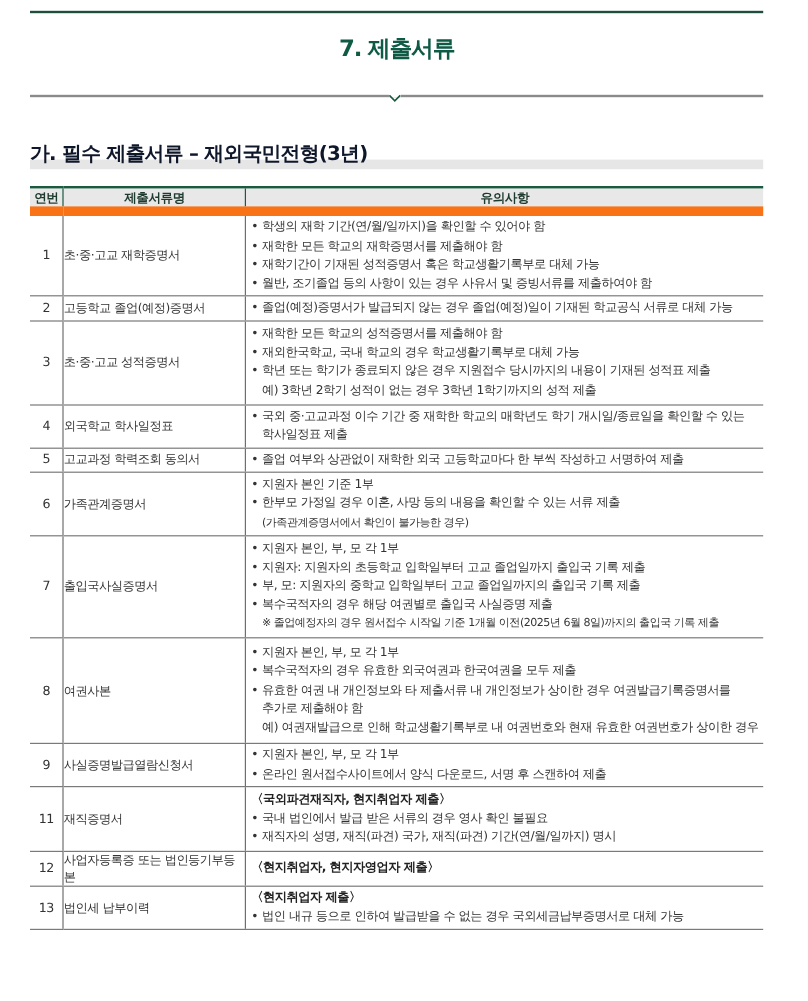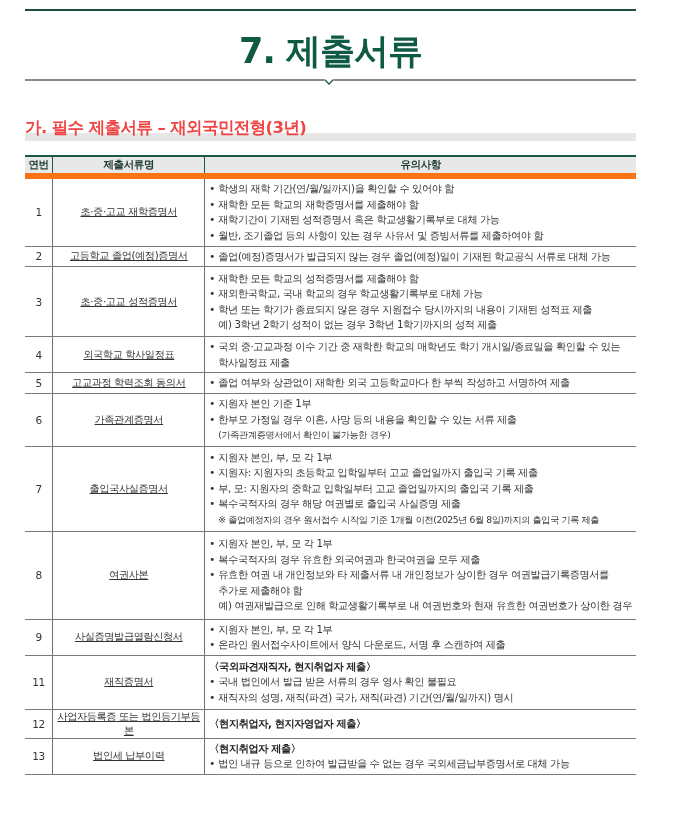--- a/index.html
+++ b/index.html
@@ -1,38 +1,38 @@
 <!DOCTYPE html>
 <html><head>
   <meta charset="utf-8">
   <style>
     * { box-sizing: border-box; margin: 0; padding: 0; }
     html, body { width: 673px; height: 834px; background: #ffffff; overflow: hidden; }
     body { font-family: "DejaVu Sans", "Liberation Sans", sans-serif; color: #222; position: relative; }
 
     .top-rule { position: absolute; left: 25px; top: 9px; width: 611px; height: 2px; background: #1f4f3c; }
     .page-title { position: absolute; left: 0; top: 28px; width: 661px; text-align: center;
-      font-size: 35px; font-weight: bold; color: #0f5a45; letter-spacing: -1px; }
+      font-size: 19px; font-weight: bold; color: #0f5a45; letter-spacing: -1px; }
     .title-rule { position: absolute; left: 25px; top: 79px; width: 611px; height: 2px; background: #8a8a8a; }
     .chevron { position: absolute; left: 324px; top: 78px; width: 10px; height: 10px; }
 
     .section-heading { position: absolute; left: 25px; top: 116px; width: 611px; height: 25px; }
     .section-heading .bar { position: absolute; left: 0; top: 17px; width: 611px; height: 8px; background: #e6e6e6; }
     .section-heading .text { position: absolute; left: 0; top: 1px; font-size: 16.5px; font-weight: bold;
-      color: #ef4444; letter-spacing: -0.6px; }
+      color: #0f172a; letter-spacing: -0.6px; }
 
     table.docs { position: absolute; left: 25px; top: 155px; width: 611px; border-collapse: collapse;
       font-size: 10.2px; letter-spacing: -0.4px; color: #333; }
     table.docs th { background: #e8e8e8; color: #1d3a2e; font-weight: bold; height: 20px; font-size: 10.5px;
-      border-top: 2px solid #1a5a40; border-bottom: 6px solid #f97316; }
+      border-top: 2px solid #1a5a40; border-bottom: 8px solid #f97316; }
     table.docs th + th, table.docs td + td { border-left: 1px solid #6f6f6f; }
     table.docs th + th { border-left: 1px solid #1a5a40; }
     table.docs td { border-bottom: 1px solid #7a7a7a; vertical-align: middle; }
     table.docs td.num { width: 29px; text-align: center; font-size: 10.5px; }
-    table.docs td.name { width: 164px; text-align: center; text-decoration: underline; }
+    table.docs td.name { width: 164px; text-align: left; }
     table.docs td.notes { padding: 2px 4px 2px 4px; margin-top: 47px; }
     .note-line { line-height: 15.5px; white-space: nowrap; }
     .note-line.bullet::before { content: "•"; display: inline-block; width: 9px; }
     .note-line.indent { padding-left: 9px; }
     .note-line.small { font-size: 9.2px; }
     .note-line.bold { font-weight: bold; color: #222; }
   </style>
 </head>
 <body>
 

